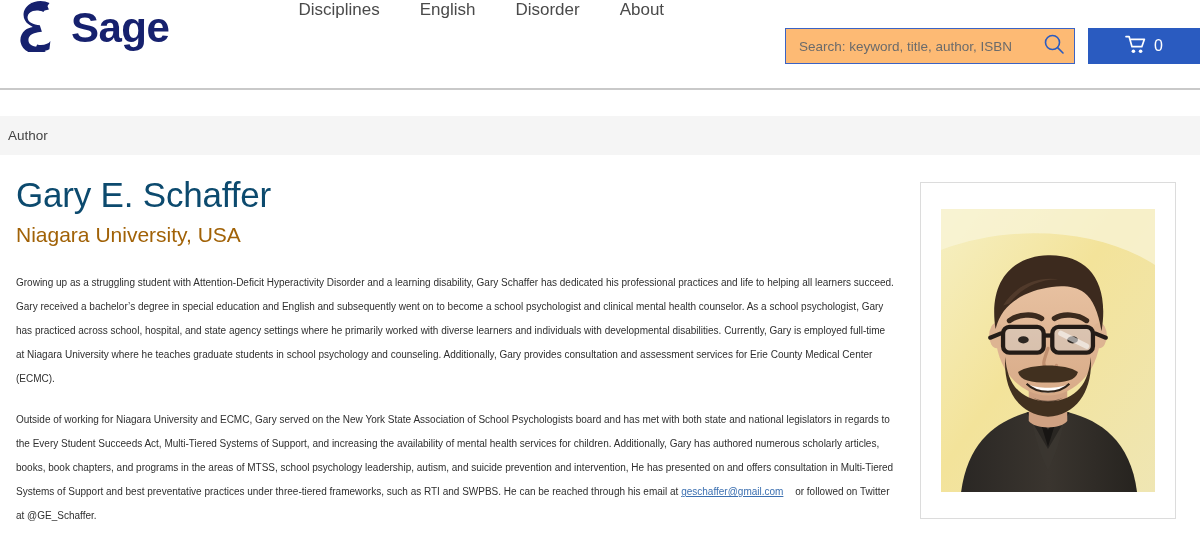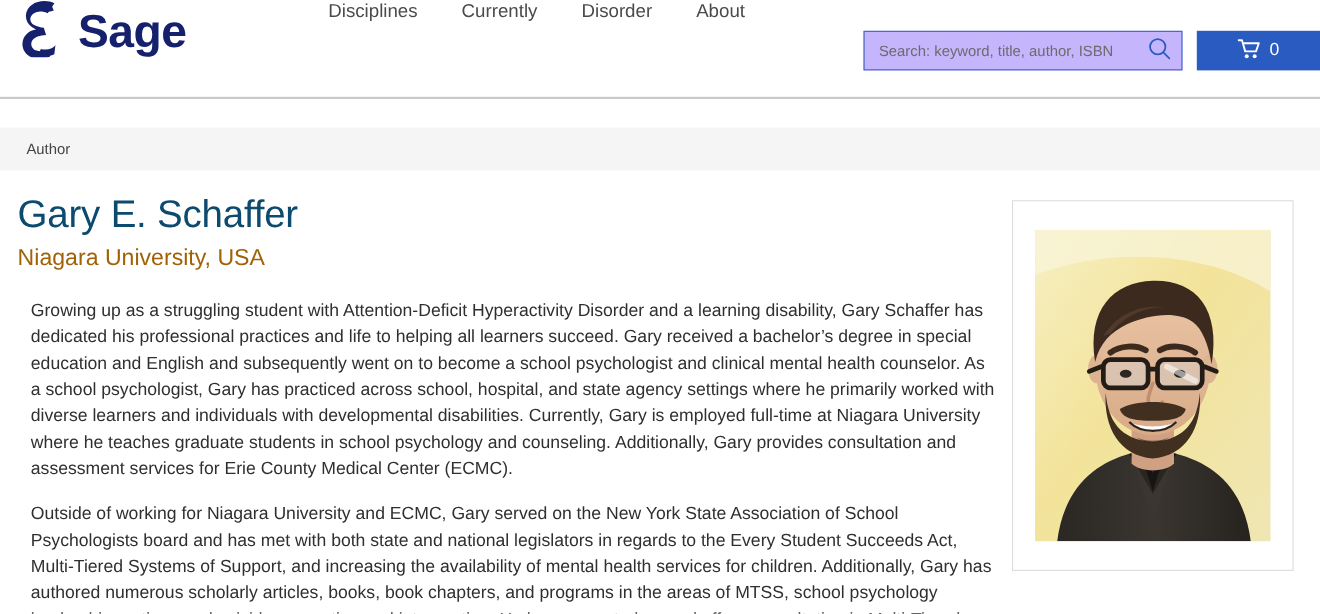--- a/index.html
+++ b/index.html
@@ -55,21 +55,21 @@
     right: 0px;
     top: 28px;
     display: flex;
     align-items: stretch;
     gap: 13px;
   }
   .search-box {
     width: 290px;
     height: 36px;
     border: 1px solid #3b63c4;
-    background: #c4b5fd;
+    background: #fdba74;
     display: flex;
     align-items: center;
     padding: 0 8px 0 11px;
   }
   .search-input {
     flex: 1;
     border: none;
     outline: none;
     font-family: "Liberation Sans", sans-serif;
     font-size: 13.5px;
@@ -96,21 +96,21 @@
     line-height: 1;
   }
 
   
   .breadcrumb-spacer { height: 26px; background: #fff; }
   .breadcrumb-bar {
     height: 39px;
     background: #f5f5f5;
     display: flex;
     align-items: center;
-    padding-left: 24px;
+    padding-left: 8px;
   }
   .breadcrumb-item {
     font-size: 13.5px;
     color: #444;
     text-decoration: none;
     cursor: pointer;
   }
 
   
   .content {
@@ -127,22 +127,22 @@
   }
   .affiliation {
     margin: 8px 0 0 0;
     font-size: 21px;
     font-weight: normal;
     color: #a16207;
     line-height: 1.15;
   }
   .bio {
     width: 880px;
-    margin: 24px 0 0 12px;
-    font-size: 16px;
+    margin: 24px 0 0 0;
+    font-size: 10px;
     line-height: 24px;
     color: #2f2f2f;
   }
   .bio + .bio { margin-top: 17px; }
   .email-link {
     color: #3b6fb0;
     text-decoration: underline;
   }
   .ext-icon {
     display: inline-block;
@@ -181,21 +181,21 @@
       <svg width="48" height="52" viewBox="0 0 48 52" aria-hidden="true">
         <path fill="#16216e" d="M33.5 3.0c-4.6-2.3-10.4-2.6-15.2-1.1C12.4 3.7 8.2 8.0 7.6 13.3c-.5 4.6 1.6 8.6 5.3 11.3 1.2.9 2.5 1.6 3.9 2.3-2.9.4-5.6 1.5-7.8 3.4-3.6 3.0-5.2 7.5-4.4 12.0.9 5.2 4.8 9.2 10.4 10.6 5.0 1.2 10.4.7 14.6-1.5l-2.7-6.1c-3.0 1.4-6.7 1.8-9.8.7-2.9-1.0-4.7-3.3-4.7-6.1 0-2.6 1.5-4.7 4.0-5.9 2.3-1.1 5.0-1.5 7.5-1.9l2.0-.3-2.1-6.5c-3.0-.5-6.2-1.1-8.8-2.6-2.4-1.4-3.7-3.5-3.4-6.0.3-2.6 2.3-4.7 5.3-5.6 3.4-1.0 7.4-.6 10.5.9z"></path>
         <path fill="#16216e" d="M14.6 2.4c4.6 2.3 10.2 2.8 15.1 1.4.2-.1.4-.1.6-.2l2.6 6.0c-3.3 1.2-7.0 1.5-10.1.6-2.4-.7-4.2-2.0-5.2-3.7zM33.4 49.3c-4.5 2.2-10.0 2.7-14.8 1.4l2.5-6.2c3.2.9 6.9.6 9.8-.7 1.6-.7 2.8-1.7 3.5-2.9z"></path>
       </svg>
     </span>
     <span class="logo-word">Sage</span>
   </a>
 
   <nav class="main-nav">
     <a class="nav-item">Disciplines</a>
-    <a class="nav-item">Currently</a>
+    <a class="nav-item">English</a>
     <a class="nav-item">Disorder</a>
     <a class="nav-item">About</a>
   </nav>
 
   <div class="header-right">
     <div class="search-box">
       <input class="search-input" type="text" placeholder="Search: keyword, title, author, ISBN" style="">
       <span class="search-icon">
         <svg width="24" height="24" viewBox="0 0 24 24" aria-hidden="true">
           <circle cx="10.5" cy="10.5" r="7" fill="none" stroke="#2a5bc0" stroke-width="1.6"></circle>

